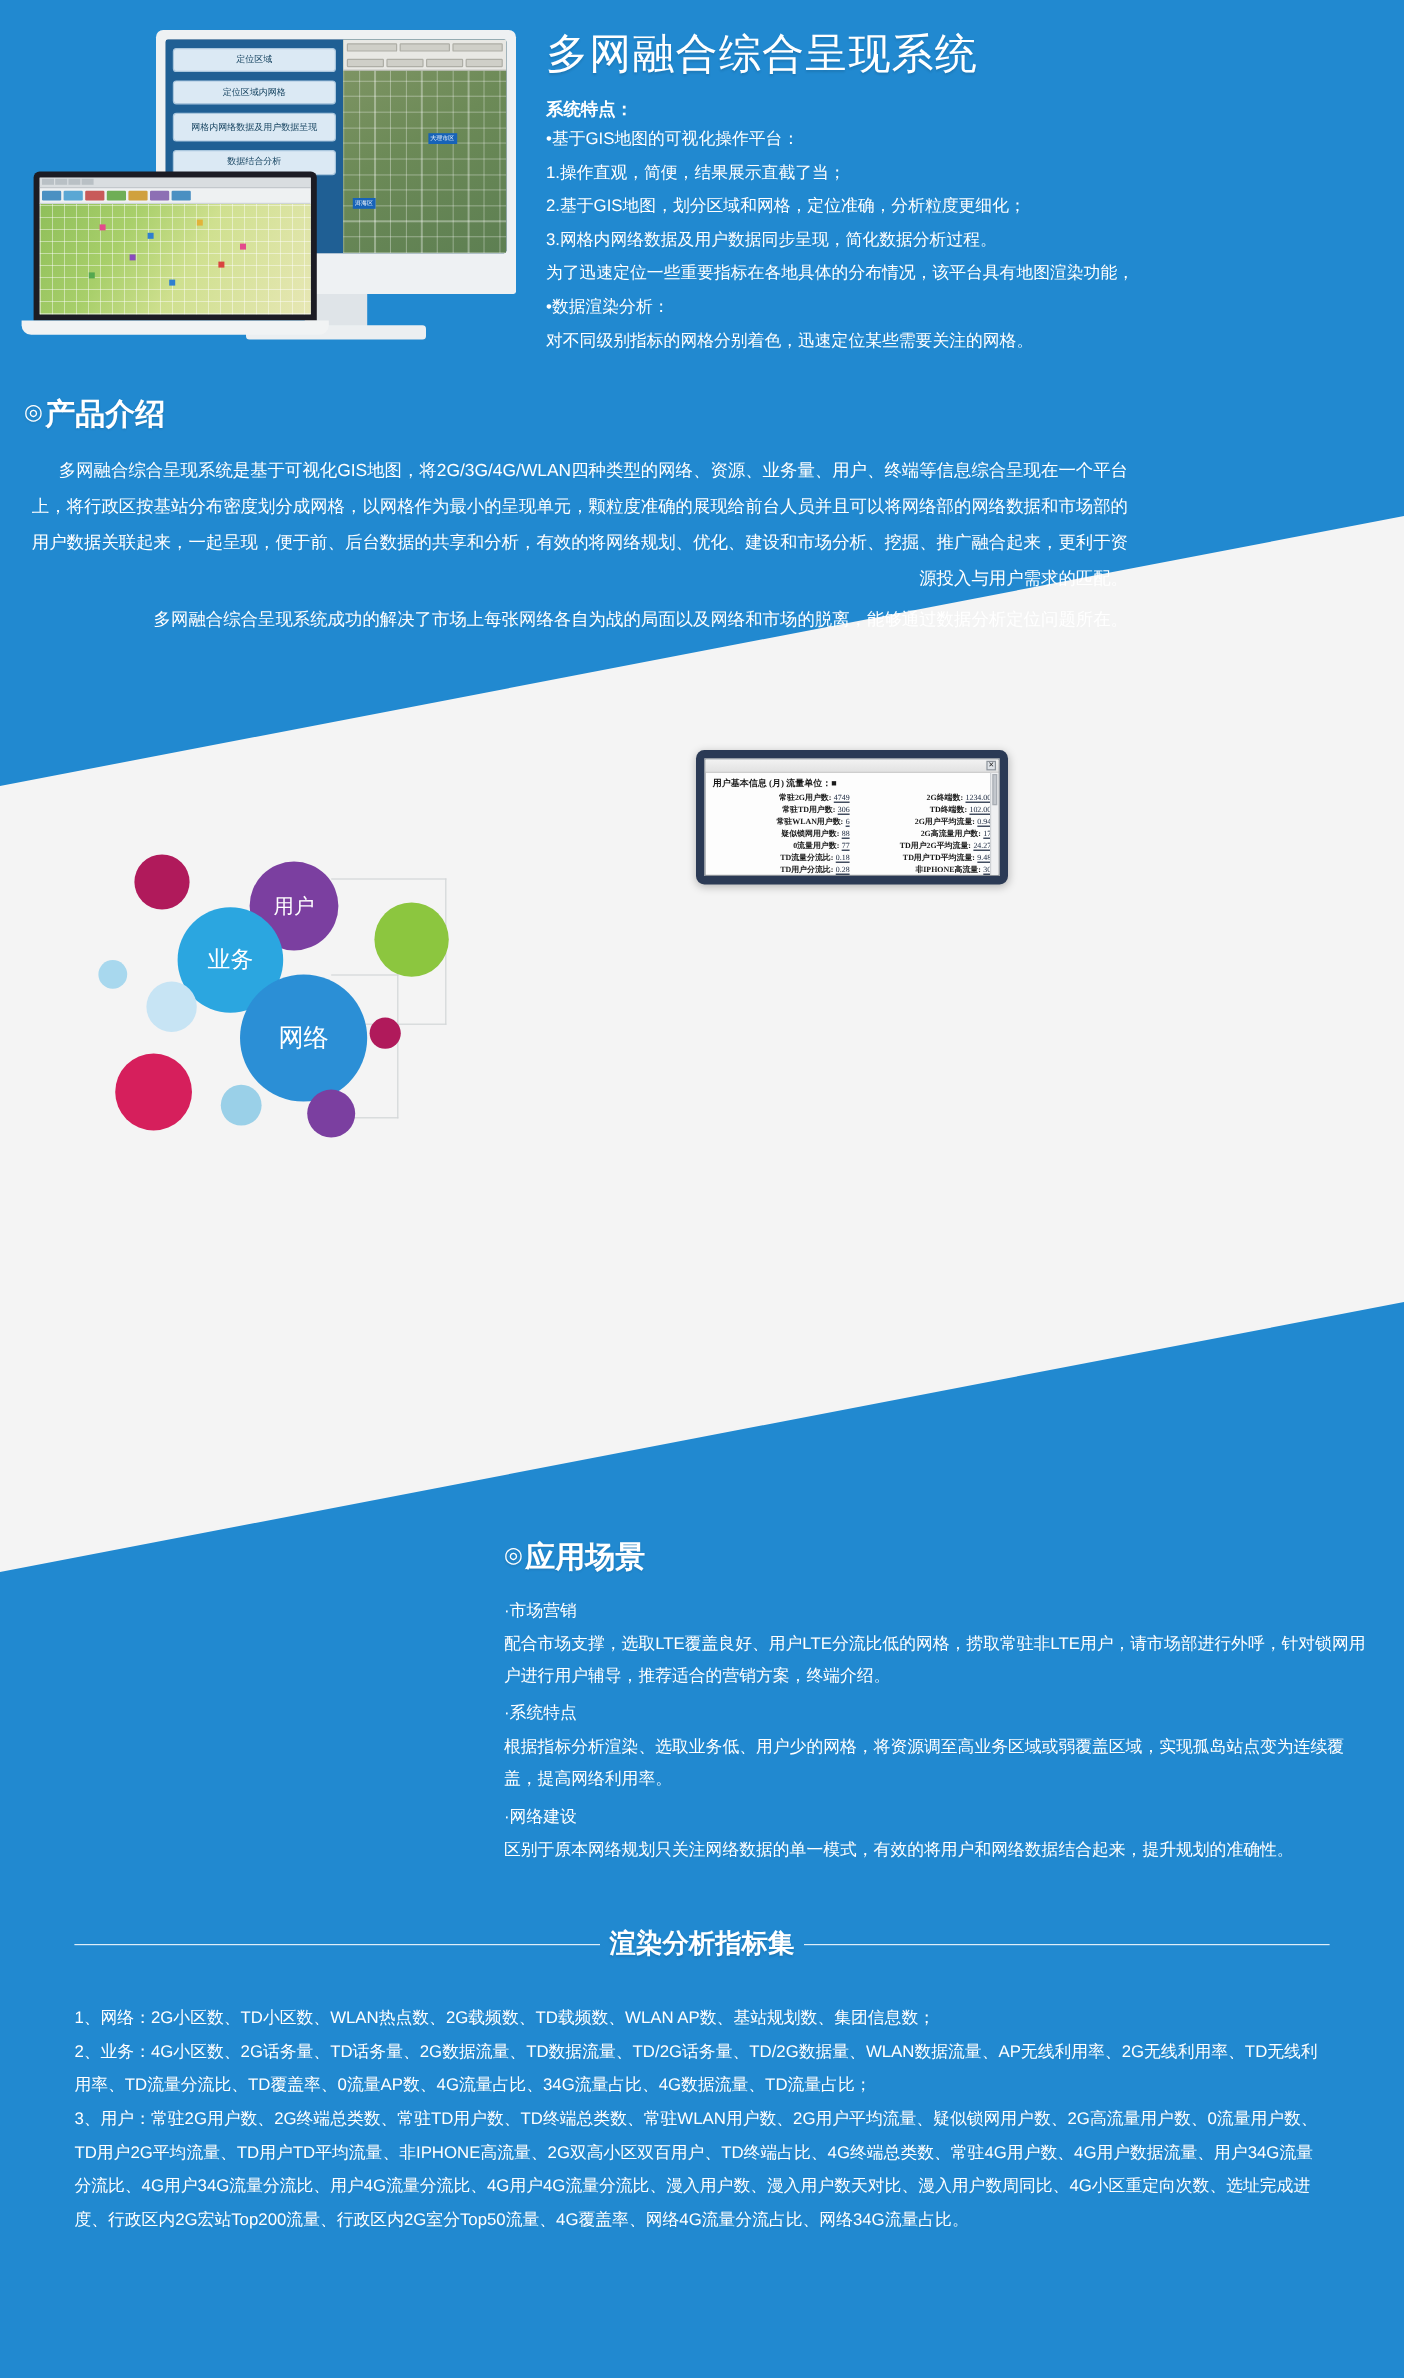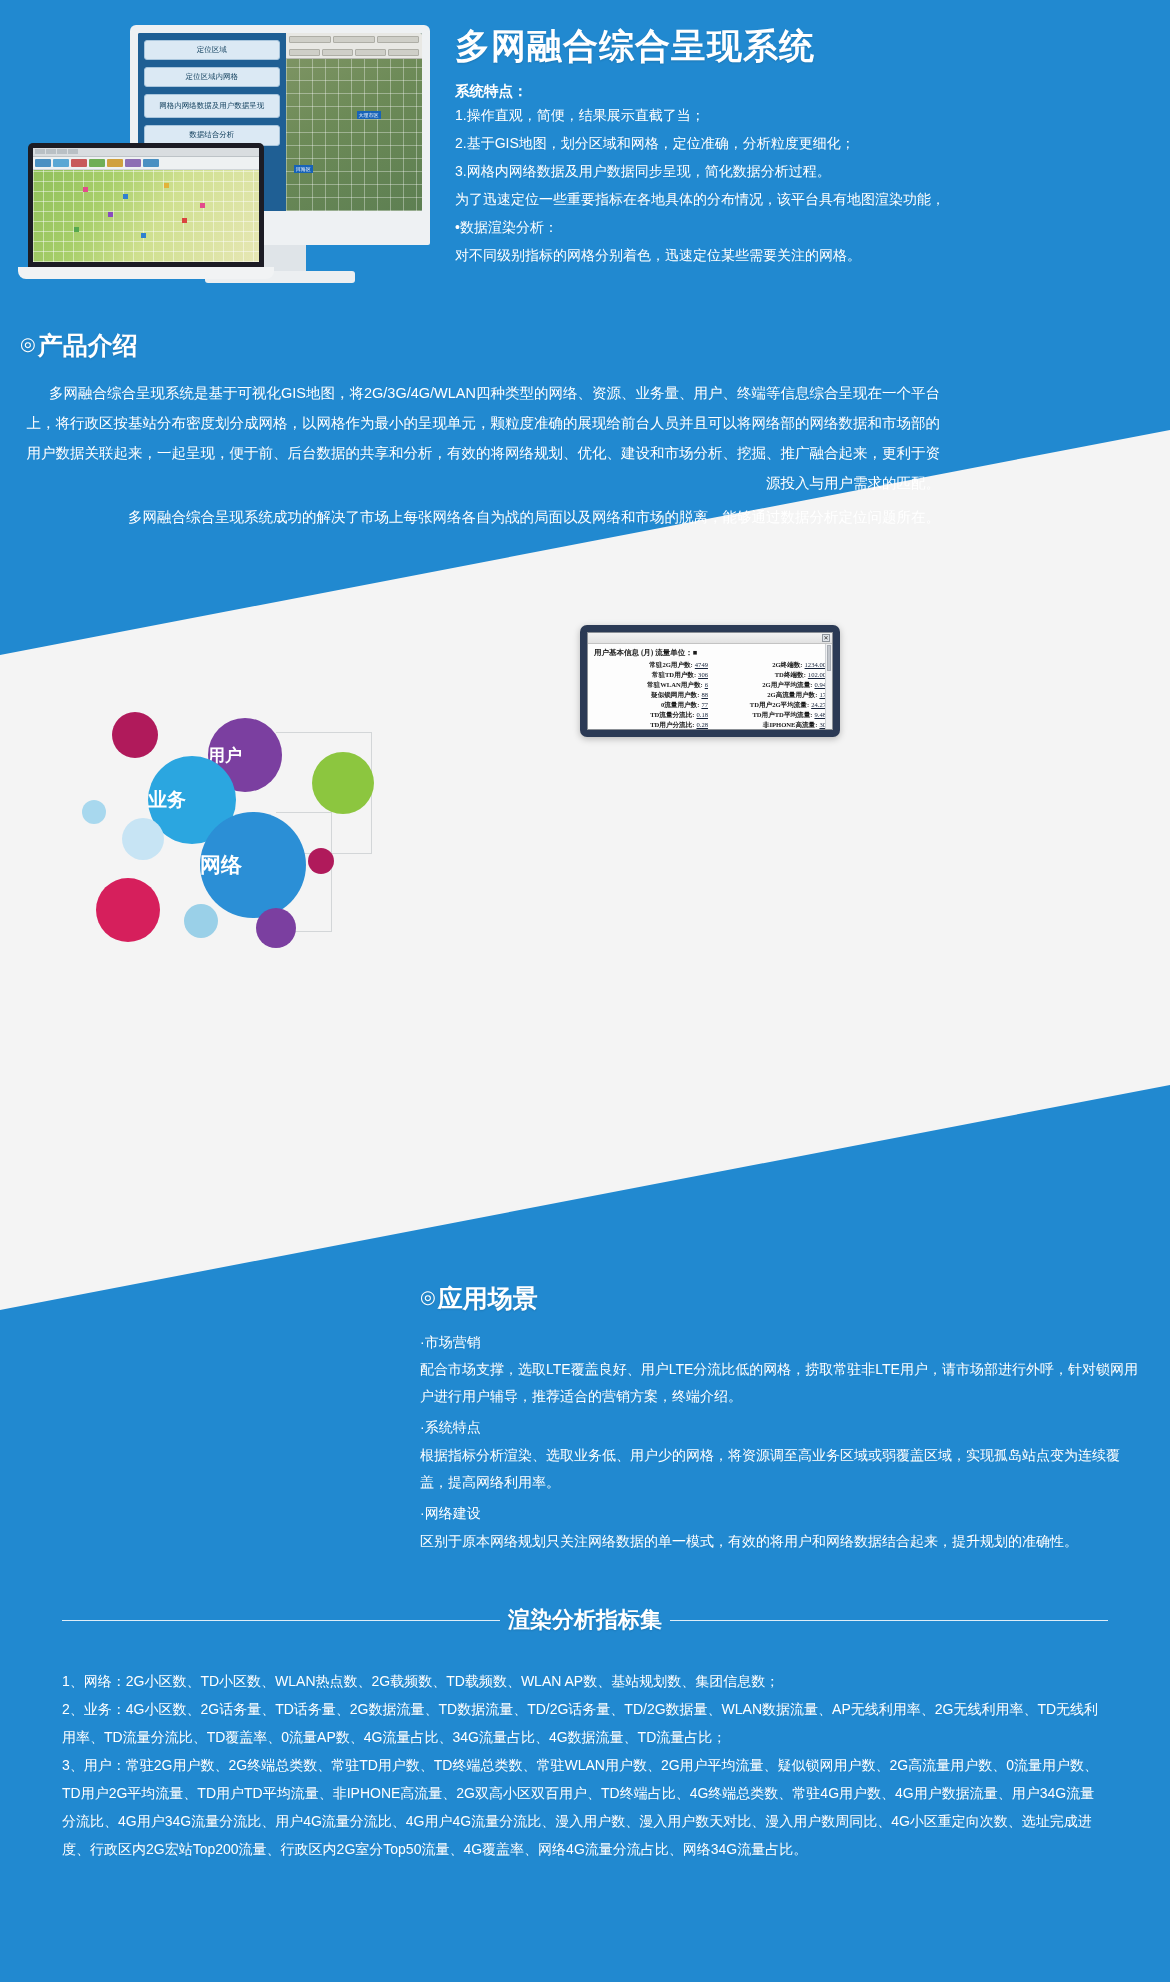--- a/index.html
+++ b/index.html
@@ -63,40 +63,40 @@
   .lap-map { position:absolute; top:22px; left:0; right:0; bottom:0;
              background:
                repeating-linear-gradient(0deg, rgba(255,255,255,.45) 0 1px, transparent 1px 10px),
                repeating-linear-gradient(90deg, rgba(255,255,255,.45) 0 1px, transparent 1px 10px),
                linear-gradient(120deg,#8fbf5a 0%,#a8cf6a 30%,#cfe08f 55%,#e7e7b5 100%); }
   .lap-dot { position:absolute; width:5px; height:5px; }
   .laptop-base { width:256px; margin-left:-10px; height:12px; background:#f1f3f4;
                  border-radius:0 0 8px 8px; }
 
   .hero-text { position:absolute; left:455px; top:26px; width:690px; }
-  .hero-title { font-size:35px; font-weight:bold; letter-spacing:1px; line-height:1.15;
+  .hero-title { font-size:35px; font-weight:normal; letter-spacing:1px; line-height:1.15;
                 text-shadow:0 1px 2px rgba(0,0,0,.13); }
   .hero-sub { font-size:14.5px; font-weight:bold; margin-top:16px; }
   .hero-line { font-size:14px; line-height:1.85; margin-top:2px; }
 
   
   .sec-intro { position:absolute; left:20px; top:332px; width:920px; z-index:3; }
   .sec-head { font-size:25px; font-weight:bold; line-height:1.1;
               text-shadow:0 1px 2px rgba(0,0,0,.12); }
   .sec-head .ring { font-size:18px; vertical-align:4px; margin-right:2px; }
   .intro-body { margin-top:18px; font-size:14.5px; line-height:2.08; }
   .intro-body p { text-indent:2em;text-align:right; }
   .intro-body p+p { margin-top:4px; }
 
   
   .mid { position:absolute; left:0; top:640px; width:1170px; height:560px; z-index:4; }
 
   .bubbles { position:absolute; left:60px; top:50px; width:420px; height:350px; }
   .bub { position:absolute; border-radius:50%; display:flex; align-items:center;
-         justify-content:flex-start; color:#fff; font-weight:bold; }
+         justify-content:center; color:#fff; font-weight:normal; }
   .connector { position:absolute; border-color:#d3d6d8; border-style:solid; }
 
   .dialog-wrap { position:absolute; left:580px; top:-15px; width:260px; height:112px;
                  background:#2b3a55; border-radius:7px; padding:7px;
                  box-shadow:0 2px 7px rgba(0,0,0,.25); }
   .dialog { width:100%; height:100%; background:#fdfdfd; border:1px solid #8a8f96;
             position:relative; }
   .dlg-title { height:11px; background:linear-gradient(#f2f2f2,#e2e2e2);
                border-bottom:1px solid #c3c3c3; position:relative; }
   .dlg-close { position:absolute; right:2px; top:1px; width:8px; height:8px;
@@ -202,20 +202,21 @@
             </div>
           </div>
         </div>
         <div class="laptop-base"></div>
       </div>
     </div>
 
     <div class="hero-text">
       <div class="hero-title">多网融合综合呈现系统</div>
       <div class="hero-sub">系统特点：</div>
+      <div class="hero-line">•基于GIS地图的可视化操作平台：</div>
       <div class="hero-line">1.操作直观，简便，结果展示直截了当；</div>
       <div class="hero-line">2.基于GIS地图，划分区域和网格，定位准确，分析粒度更细化；</div>
       <div class="hero-line">3.网格内网络数据及用户数据同步呈现，简化数据分析过程。</div>
       <div class="hero-line">为了迅速定位一些重要指标在各地具体的分布情况，该平台具有地图渲染功能，</div>
       <div class="hero-line">•数据渲染分析：</div>
       <div class="hero-line">对不同级别指标的网格分别着色，迅速定位某些需要关注的网格。</div>
     </div>
   </div>
 
   <div class="sec-intro">

